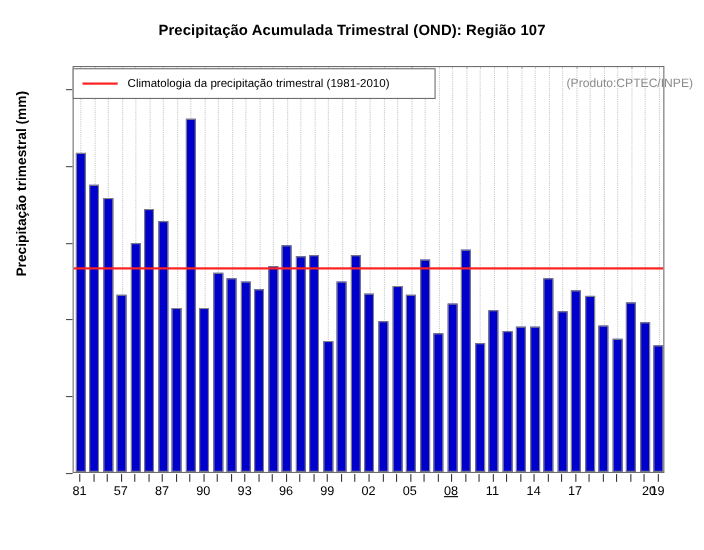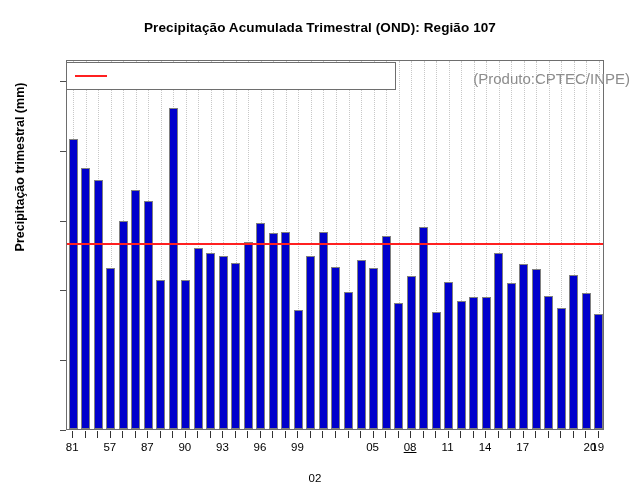--- a/index.html
+++ b/index.html
@@ -58,21 +58,21 @@
     z-index:6;
   }
   #legend-line{
     width:32px;height:2px;background:#ff2020;
     margin-right:9px;flex:none;
   }
   #legend-label{font-size:10.5px;color:#000;white-space:nowrap;}
 
   #produto{
     position:absolute;right:10px;top:70px;
-    font-size:15px;color:#8c8c8c;
+    font-size:11px;color:#8c8c8c;
     z-index:6;
   }
   .ytick-mark{
     position:absolute;width:6px;height:1px;background:#4d4d4d;
     left:60px;
   }
   #ylabel{
     position:absolute;
     left:-160px;top:160px;
     width:360px;
@@ -197,20 +197,21 @@
           <div class="bar" style="left: 502.217px; width: 9.00837px; height: 153.585px; background: rgb(0, 0, 204); border-color: rgb(128, 128, 128);"></div>
           <div class="bar" style="left: 514.728px; width: 9.00837px; height: 135.783px; background: rgb(0, 0, 204); border-color: rgb(128, 128, 128);"></div>
           <div class="bar" style="left: 527.24px; width: 9.00837px; height: 115.189px; background: rgb(0, 0, 204); border-color: rgb(128, 128, 128);"></div>
         </div>
       <div id="clim-line" style="top: 181.509px; background: rgb(255, 32, 32);"></div>
     </div>
   </div>
 
   <div id="legend">
     <div id="legend-line"></div>
+    <div id="legend-label">Climatologia da precipitação trimestral (1981-2010)</div>
   </div>
 
   <div id="produto">(Produto:CPTEC/INPE)</div>
 
   <div id="yaxis-layer">
       <div class="ytick-mark" style="top: 430px;"></div>
       <div class="ytick-mark" style="top: 360.189px;"></div>
       <div class="ytick-mark" style="top: 290.377px;"></div>
       <div class="ytick-mark" style="top: 220.566px;"></div>
       <div class="ytick-mark" style="top: 150.755px;"></div>
@@ -260,21 +261,21 @@
       <div class="xtick-mark" style="left: 572.721px;"></div>
       <div class="xtick-mark" style="left: 585.233px;"></div>
       <div class="xtick-mark" style="left: 597.744px;"></div>
       <div class="xtick-label" style="left: 72.2558px;">81</div>
       <div class="xtick-label" style="left: 109.791px;">57</div>
       <div class="xtick-label" style="left: 147.326px;">87</div>
       <div class="xtick-label" style="left: 184.86px;">90</div>
       <div class="xtick-label" style="left: 222.395px;">93</div>
       <div class="xtick-label" style="left: 259.93px;">96</div>
       <div class="xtick-label" style="left: 297.465px;">99</div>
-      <div class="xtick-label" style="left: 315px; margin-top: 31px;">02</div>
+      <div class="xtick-label" style="left: 335px;">02</div>
       <div class="xtick-label" style="left: 372.535px;">05</div>
       <div class="xtick-label" style="left: 410.07px; text-decoration: underline;">08</div>
       <div class="xtick-label" style="left: 447.605px;">11</div>
       <div class="xtick-label" style="left: 485.14px;">14</div>
       <div class="xtick-label" style="left: 522.674px;">17</div>
       <div class="xtick-label" style="left: 590px;">20</div>
       <div class="xtick-label" style="left: 597.744px;">19</div>
     </div>
 
 </div>

